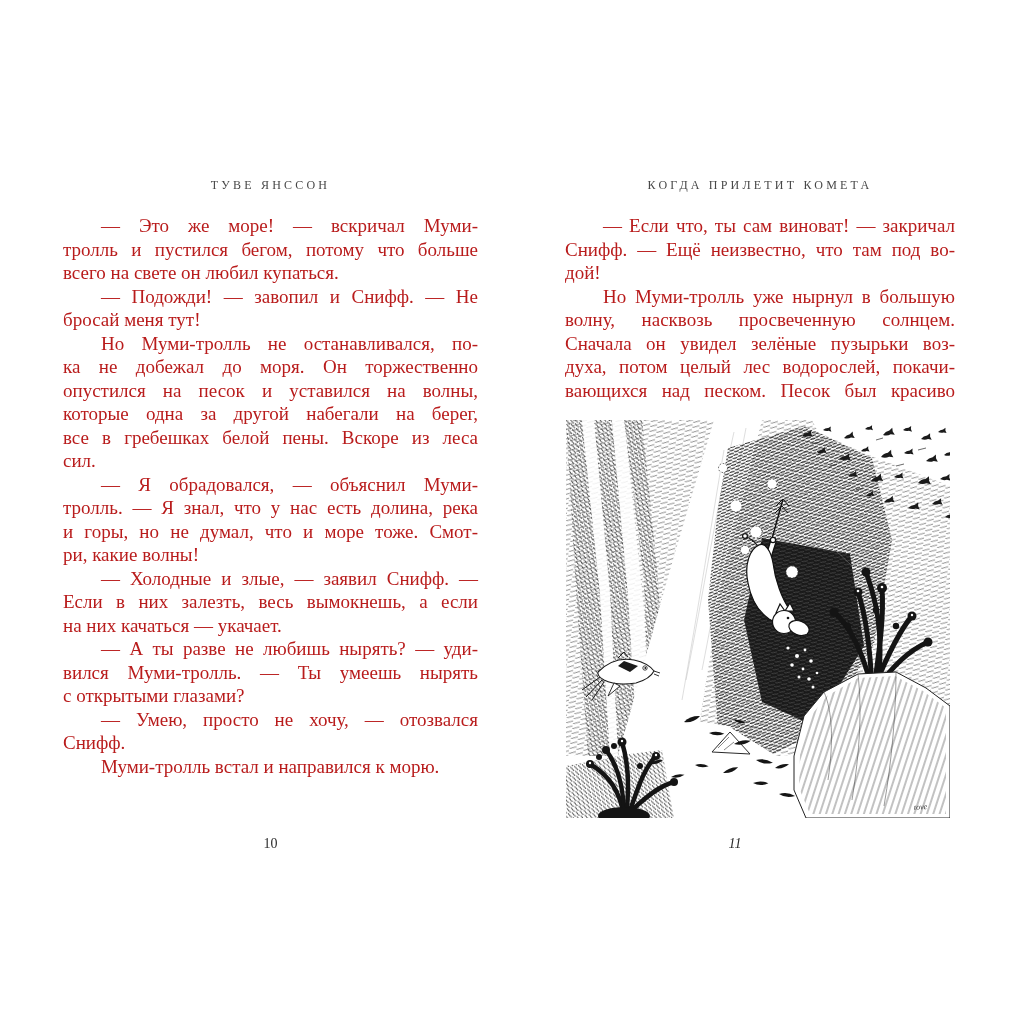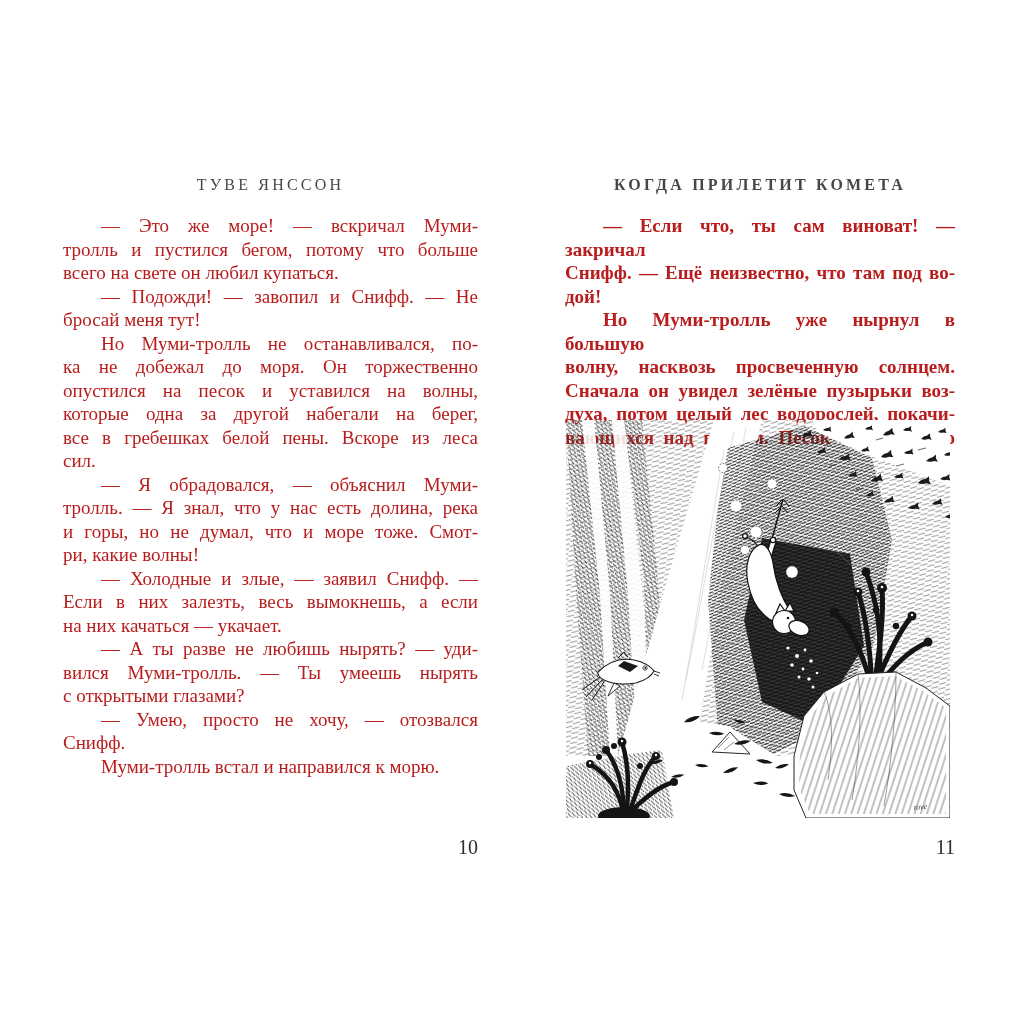--- a/index.html
+++ b/index.html
@@ -3,34 +3,34 @@
 <meta charset="utf-8">
 <style>
   html,body{margin:0;padding:0;}
   body{
     width:1024px;height:1024px;background:#ffffff;position:relative;
     font-family:"Liberation Serif","DejaVu Serif",serif;
     -webkit-font-smoothing:antialiased;
   }
   .page{position:absolute;top:178px;}
   .page.left{left:63px;width:415px;}
-  .page.right{left:565px;width:390px;font-weight:bold;}
+  .page.right{left:565px;width:390px;}
   .running-head{
-    text-align:center;font-size:16px;line-height:14px;letter-spacing:3.2px;
+    text-align:center;font-size:12px;line-height:14px;letter-spacing:3.2px;
     color:#474747;margin-bottom:22px;white-space:nowrap;
   }
   .line{
     font-size:19px;line-height:23.5px;color:#b91c1c;
     text-align:justify;text-align-last:justify;
   }
   .line.flush{text-align-last:left;}
   .line.indent{text-indent:38px;}
-  .pagenum{position:absolute;top:836px;text-align:right;font-size:20px;color:#2c2c2c;}
+  .pagenum{position:absolute;top:836px;text-align:center;font-size:14px;color:#2c2c2c;}
   .pagenum.left{left:63px;width:415px;}
-  .pagenum.right{left:565px;width:390px;}
+  .pagenum.right{left:540px;width:390px;font-style:italic;}
   .illustration{position:absolute;left:566px;top:420px;width:384px;height:398px;}
 </style>
 </head>
 <body>
 
 <div class="page left">
   <div class="running-head">ТУВЕ ЯНССОН</div>
   <div>
       <div class="line indent">— Это же море! — вскричал Муми-</div>
       <div class="line">тролль и пустился бегом, потому что больше</div>

